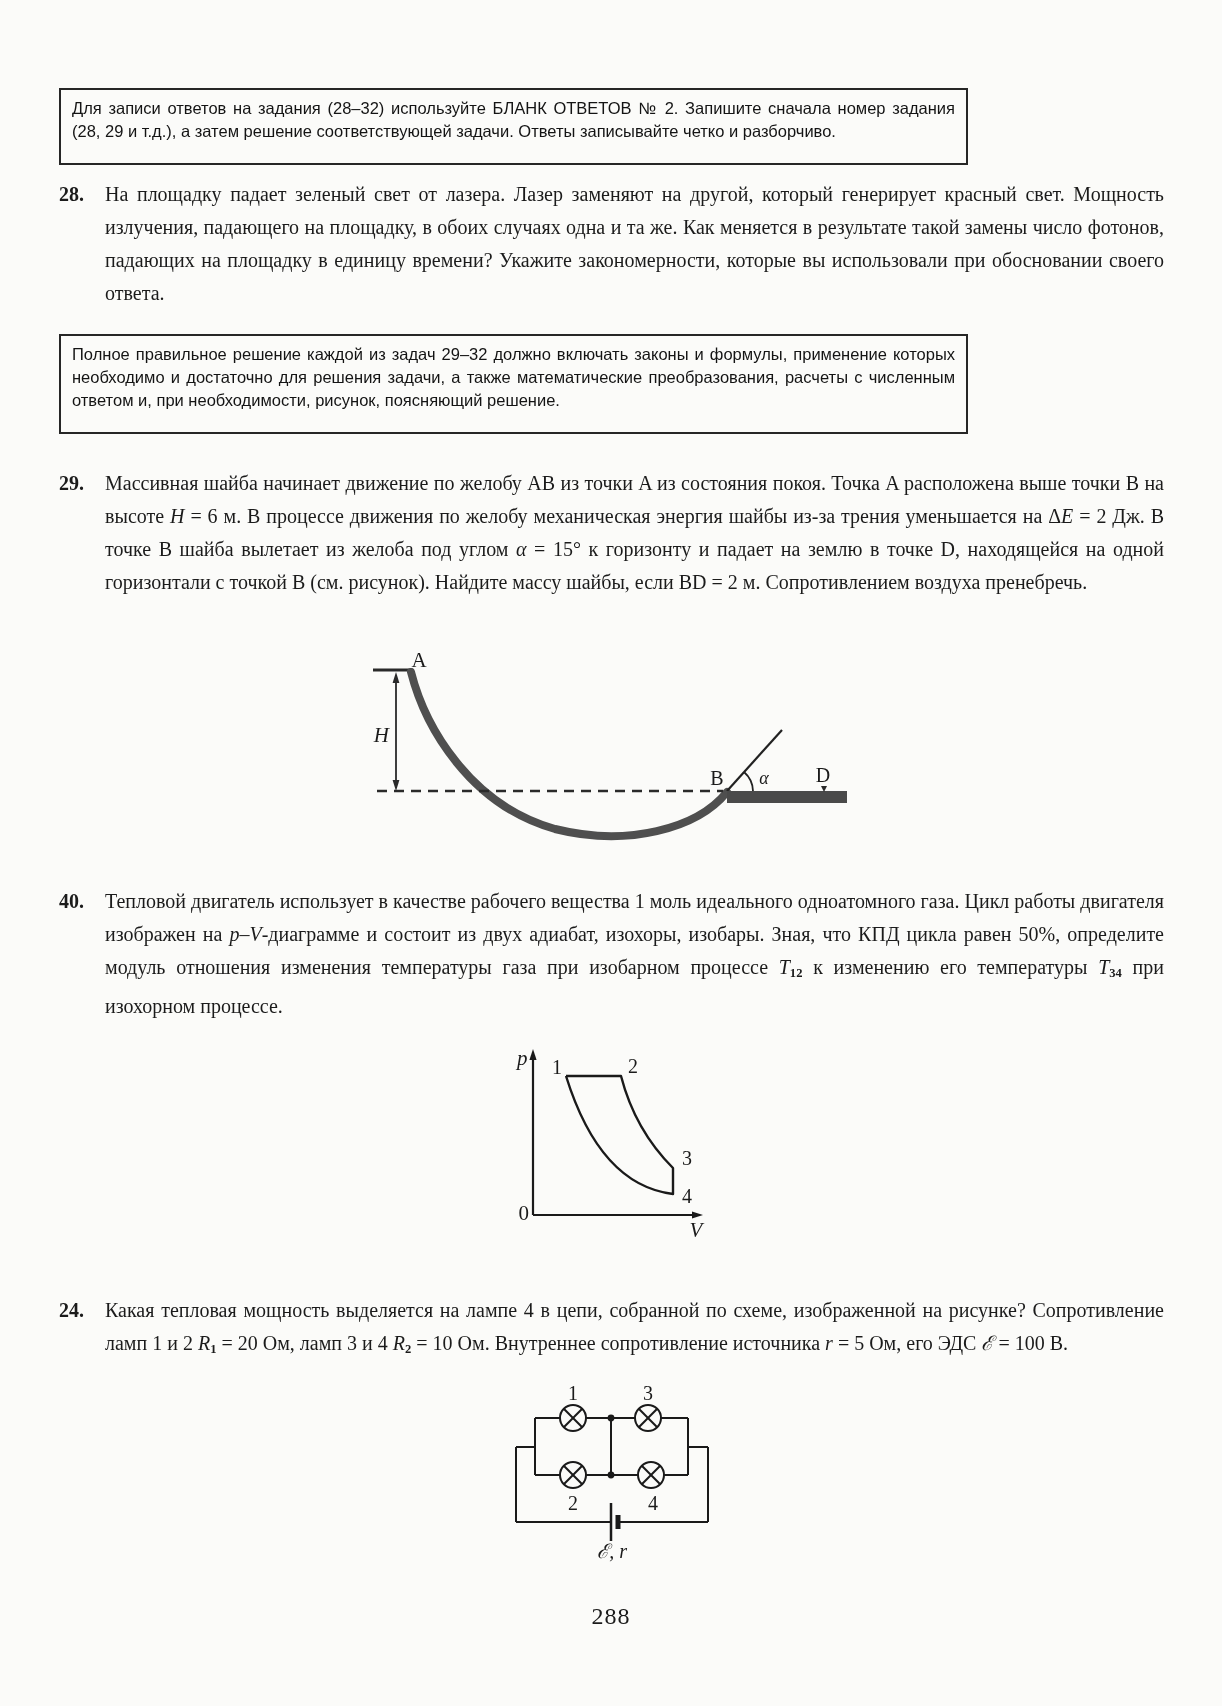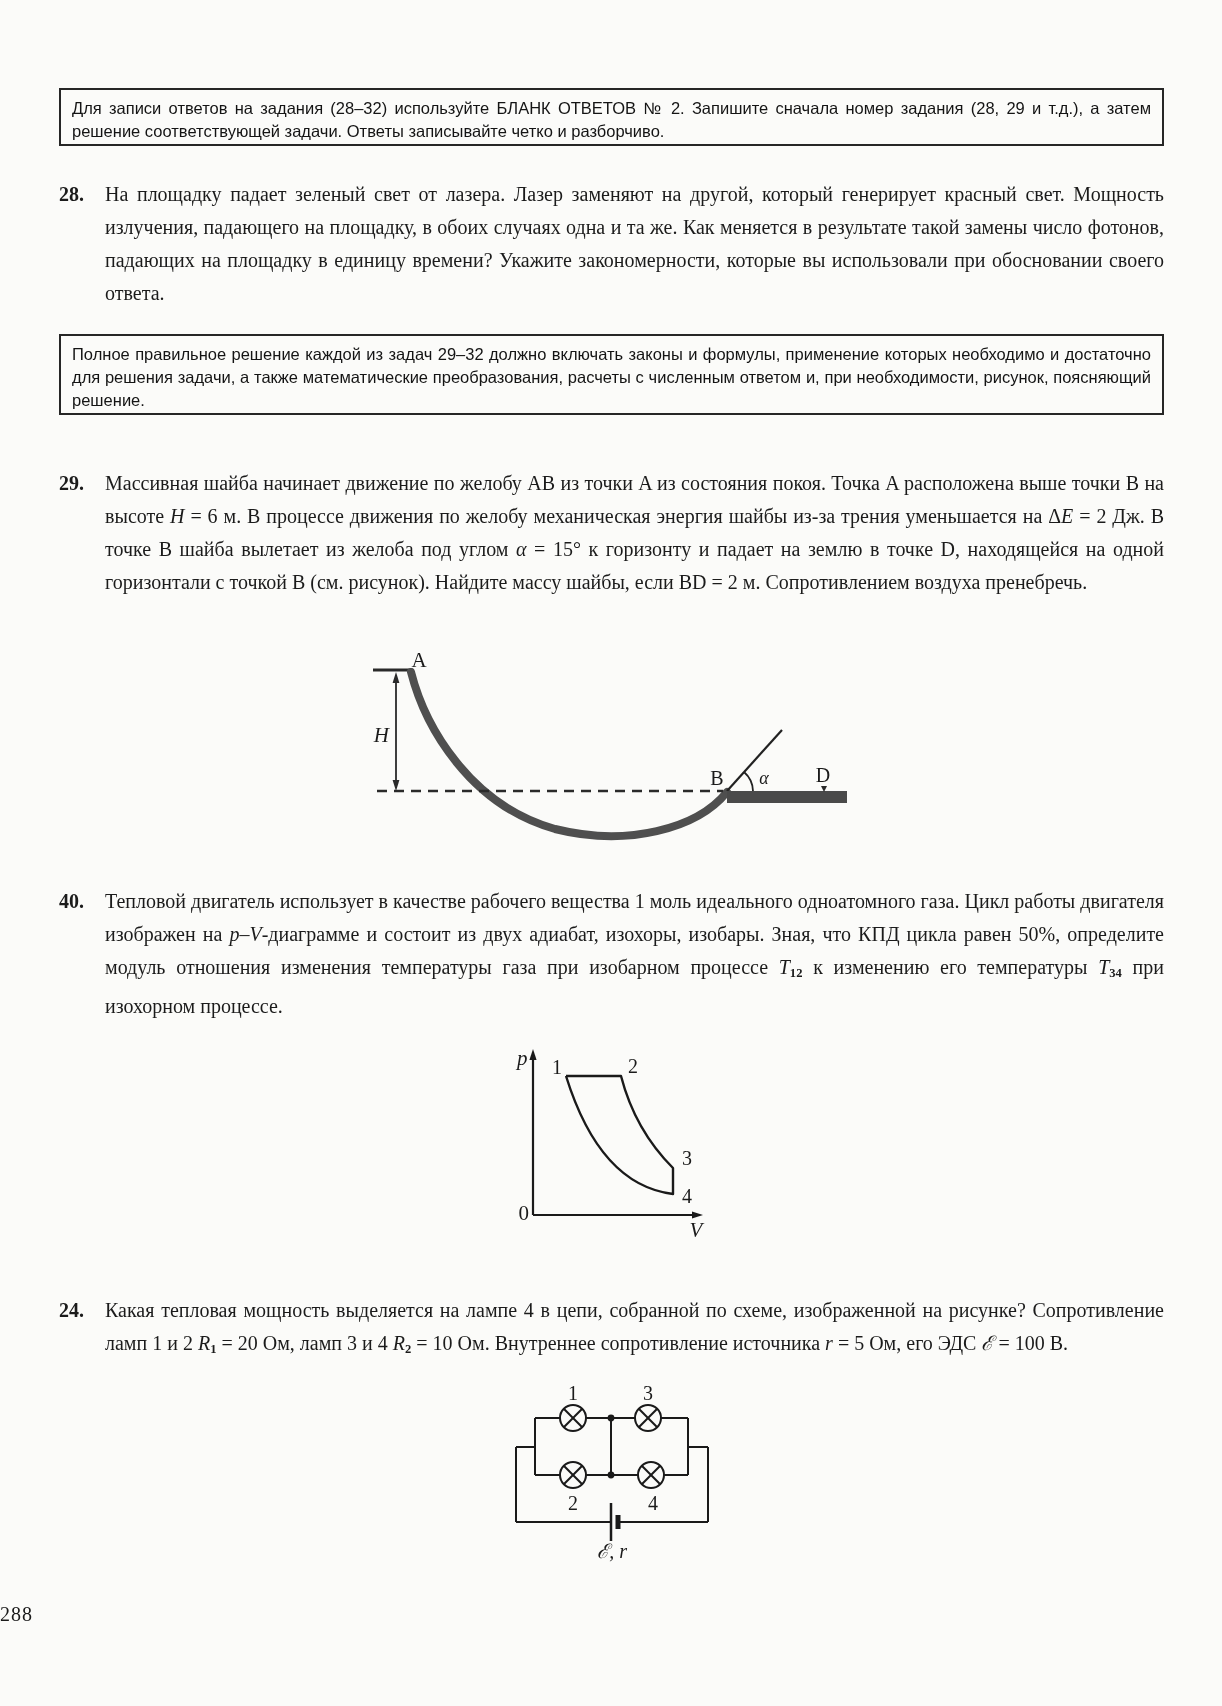--- a/index.html
+++ b/index.html
@@ -4,42 +4,42 @@
 <style>
   html,body{margin:0;padding:0;}
   body{
     width:1222px;height:1706px;position:relative;
     background:#fbfbf9;
     font-family:"Liberation Serif", serif;
     color:#1b1b1b;
     overflow:hidden;
   }
   .note-box{
-    position:absolute;left:59px;width:1105px;box-sizing:border-box;
+    position:absolute;left:59px;width:909px;box-sizing:border-box;
     border:2px solid #262626;
-    padding:7px 11px 1px 11px;
+    padding:7px 11px 20px 11px;
     font-family:"Liberation Sans", sans-serif;
     font-size:16.5px;line-height:23px;color:#141414;
     text-align:justify;
   }
   .problem{
     position:absolute;left:59px;width:1105px;
     font-size:20px;line-height:33px;
     text-align:justify;
     margin-top:20px;
   }
   .pnum{position:absolute;left:0;top:0;font-weight:bold;}
   .ptext{display:block;padding-left:46px;}
   .it{font-style:italic;}
   .sub{font-size:0.63em;vertical-align:-0.25em;letter-spacing:0;font-weight:bold;}
   .fig{position:absolute;}
   .fig text{font-family:"Liberation Serif", serif;fill:#1b1b1b;}
   .pageno{
     position:absolute;left:0;top:1603px;width:1222px;
-    font-size:20px;letter-spacing:1px;
+    text-align:center;font-size:24px;letter-spacing:1px;
   }
 </style>
 </head>
 <body>
 
 <div class="note-box" style="top:88px;">
   <span>Для записи ответов на задания (28–32) используйте БЛАНК ОТВЕТОВ № 2. Запишите сначала номер задания (28, 29 и т.д.), а затем решение соответствующей задачи. Ответы записывайте четко и разборчиво.</span>
 </div>
 
 <section class="problem" style="top:158px;">

